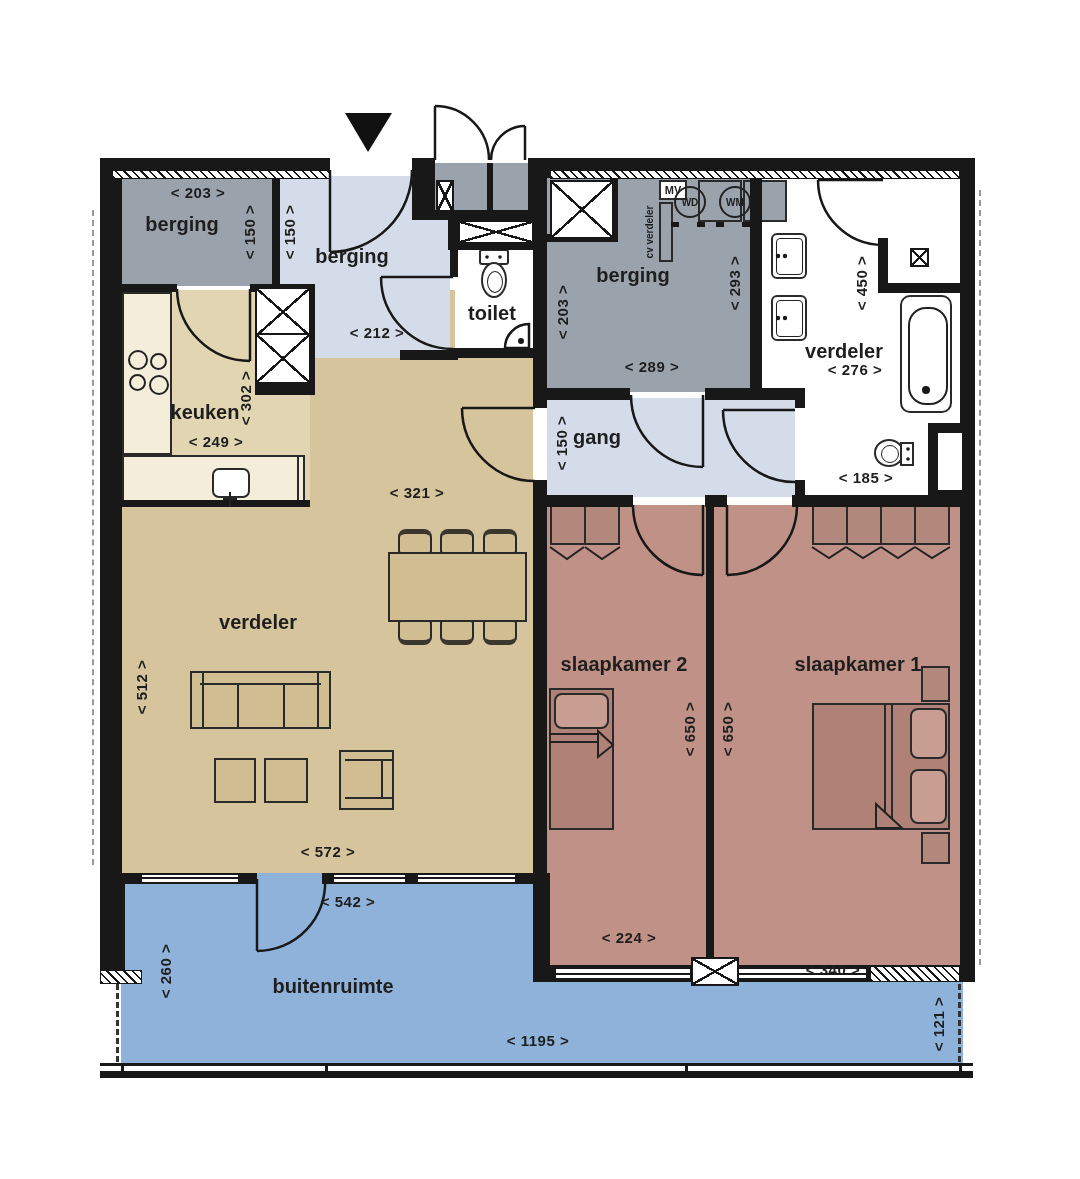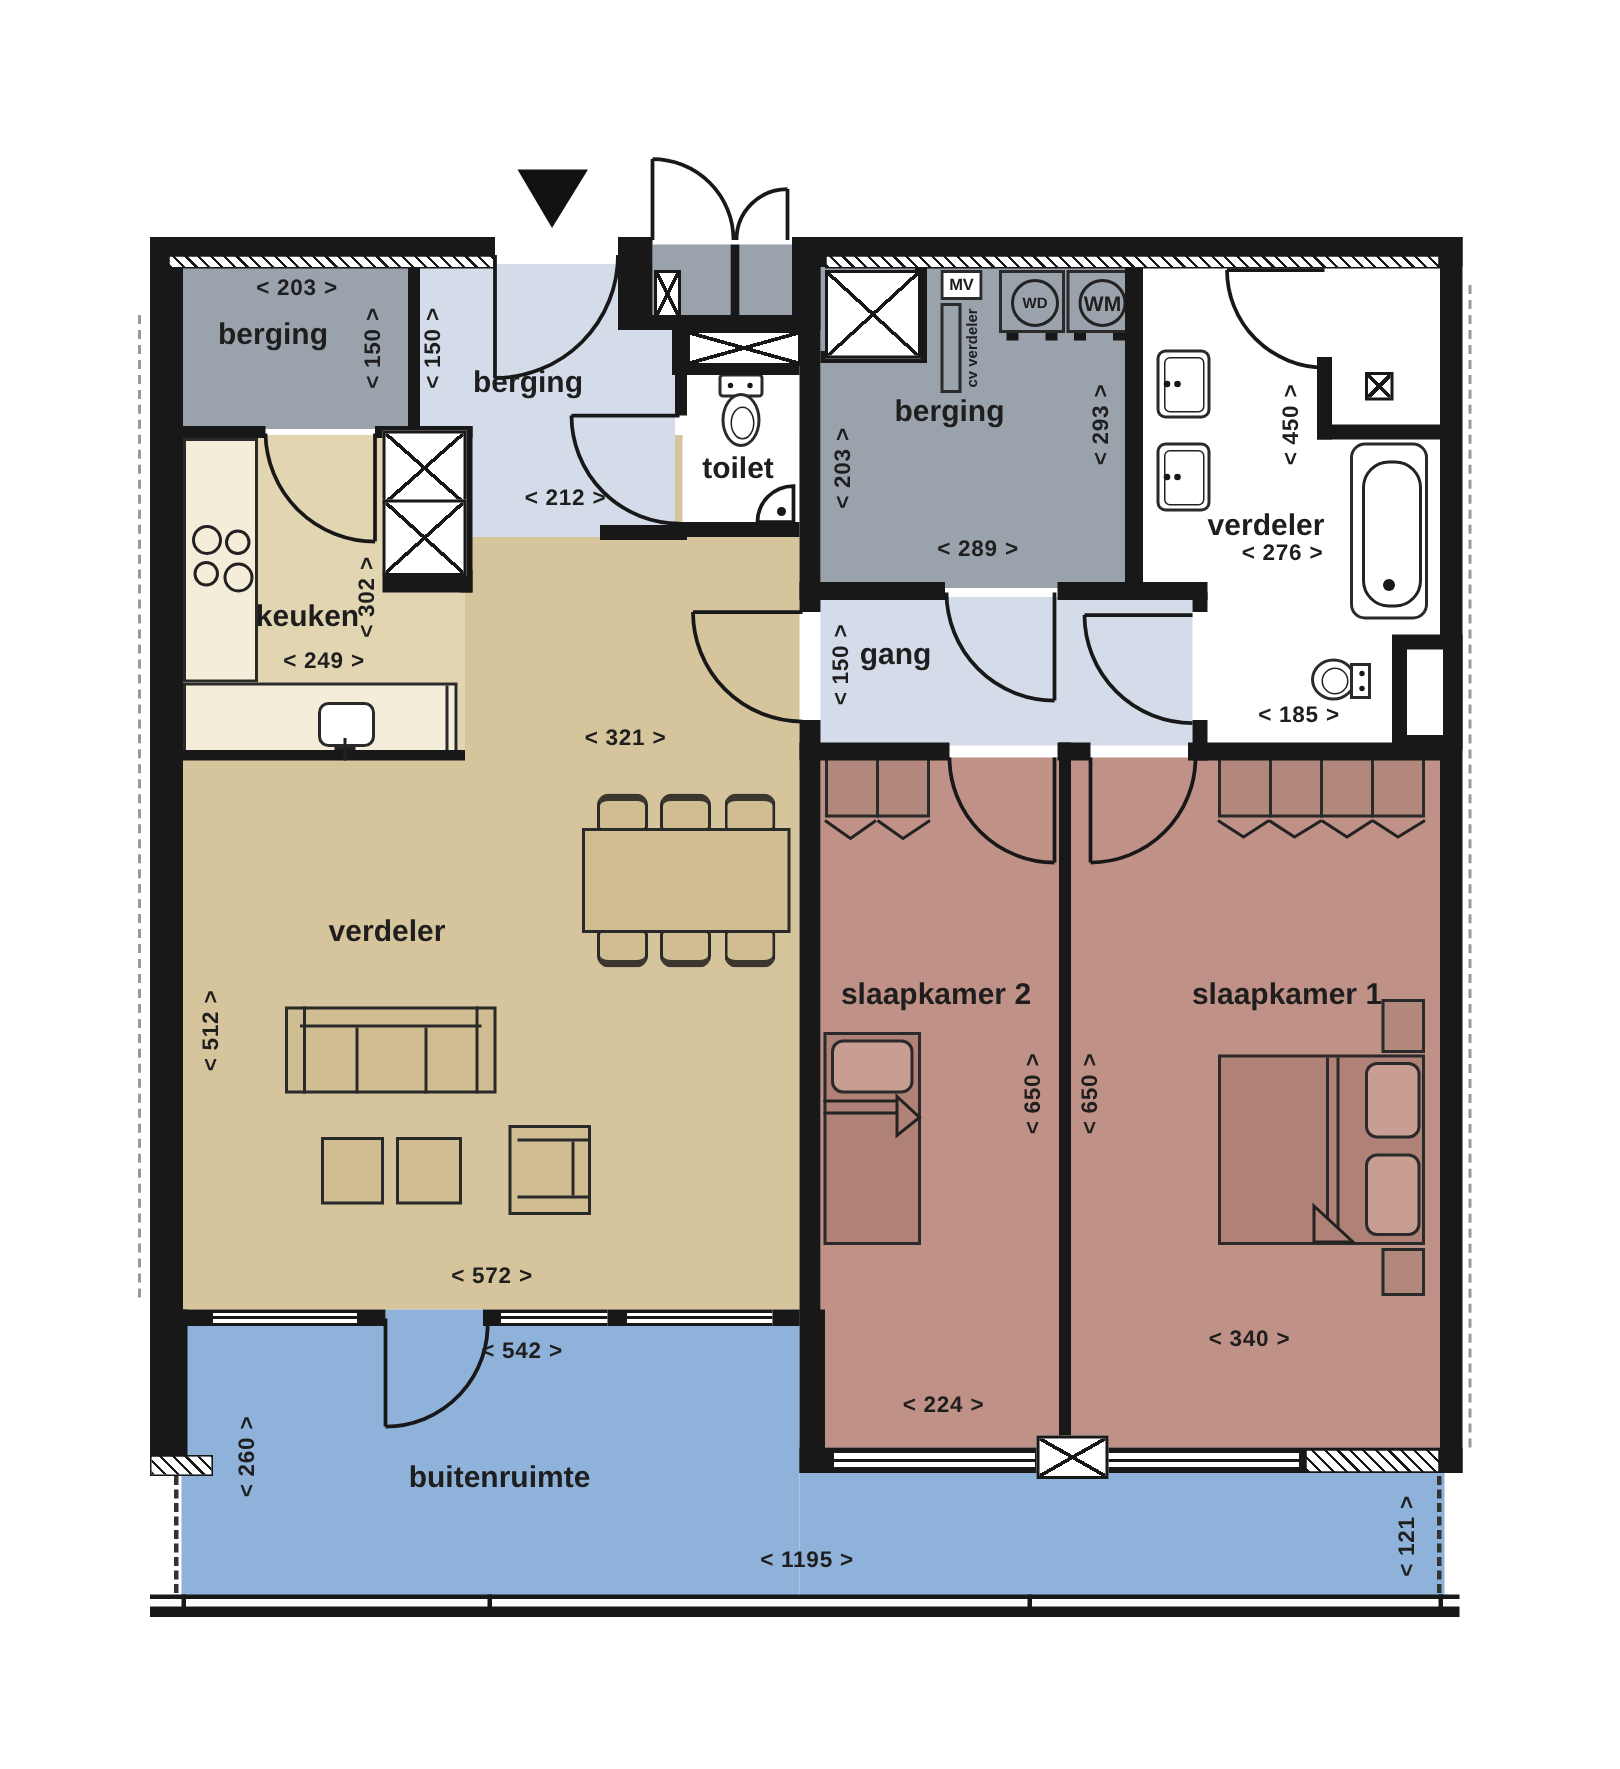--- a/index.html
+++ b/index.html
@@ -16,21 +16,21 @@
   .cvlbl{position:absolute;font-size:10px;font-weight:bold;color:#1e1e1e;white-space:nowrap;
        transform:translate(-50%,-50%) rotate(-90deg);}
   .xbox{position:absolute;background-color:#fff;border:2px solid #181818;
     background-image:
      linear-gradient(to top right,transparent calc(50% - 1.2px),#181818 calc(50% - 1.2px),#181818 calc(50% + 1.2px),transparent calc(50% + 1.2px)),
      linear-gradient(to bottom right,transparent calc(50% - 1.2px),#181818 calc(50% - 1.2px),#181818 calc(50% + 1.2px),transparent calc(50% + 1.2px));}
   .win{position:absolute;background:linear-gradient(to bottom,#181818 0 2px,#fff 2px calc(50% - 1px),#181818 calc(50% - 1px) calc(50% + 1px),#fff calc(50% + 1px) calc(100% - 2px),#181818 calc(100% - 2px));}
   .hatch{position:absolute;background:repeating-linear-gradient(45deg,#181818 0 1.5px,#ffffff 1.5px 6px);border:1px solid #181818;}
   .furn{position:absolute;border:2px solid #2a2a2a;box-sizing:border-box;}
   .f-tan{background:#d0bd92;} .f-cream{background:#f3edda;} .f-white{background:#fff;}
-  .f-gray{background:#9aa3ac;} .f-mauve{background:#b08277;} .f-ward{background:#b2887c;}
+  .f-gray{background:#9aa3ac;margin-left:32px;} .f-mauve{background:#b08277;} .f-ward{background:#b2887c;}
   .f-pillow{background:#c89e93;}
   .circ{border-radius:50%;}
   .dashline{position:absolute;border-left:2px dashed #999;}
   .raildash{position:absolute;border-left:3px dashed #333;}
   .ctr{display:flex;align-items:center;justify-content:center;}
   svg.overlay{position:absolute;left:0;top:0;pointer-events:none;}
 </style>
 </head>
 <body>
 
@@ -87,21 +87,21 @@
   <div class="furn f-gray ctr" style="left:627px;top:180px;width:28px;height:20px;background:#fff">
     <span class="tiny">MV</span>
     </div>
   <div class="furn f-gray" style="left:627px;top:202px;width:14px;height:60px;"></div>
   <div class="furn f-gray" style="left:666px;top:180px;width:44px;height:42px;"></div>
   <div class="abs circ ctr" style="left:674px;top:186px;width:28px;height:28px;border:2px solid #222">
     <span style="font-size:10px;font-weight:bold;color:#1e1e1e">WD</span>
     </div>
   <div class="furn f-gray" style="left:711px;top:180px;width:44px;height:42px;"></div>
   <div class="abs circ ctr" style="left:719px;top:186px;width:28px;height:28px;border:2px solid #222">
-    <span style="font-size:14px;font-weight:bold;color:#1e1e1e">WM</span>
+    <span style="font-size:10px;font-weight:bold;color:#1e1e1e">WM</span>
     </div>
   <div class="abs" style="left:671px;top:222px;width:8px;height:5px;background:#181818"></div>
   <div class="abs" style="left:697px;top:222px;width:8px;height:5px;background:#181818"></div>
   <div class="abs" style="left:716px;top:222px;width:8px;height:5px;background:#181818"></div>
   <div class="abs" style="left:742px;top:222px;width:8px;height:5px;background:#181818"></div>
 
   <div class="furn f-white" style="left:771px;top:233px;width:36px;height:46px;border-radius:6px"></div>
   <div class="abs" style="left:776px;top:238px;width:25px;height:35px;border:1.5px solid #222;border-radius:4px"></div>
   <div class="furn f-white" style="left:771px;top:295px;width:36px;height:46px;border-radius:6px"></div>
   <div class="abs" style="left:776px;top:300px;width:25px;height:35px;border:1.5px solid #222;border-radius:4px"></div>
@@ -329,21 +329,21 @@
   <div class="dim" style="left:855px;top:369px">&lt; 276 &gt;</div>
   <div class="dim v" style="left:861px;top:283px">&lt; 450 &gt;</div>
   <div class="dim" style="left:866px;top:477px">&lt; 185 &gt;</div>
 
   <div class="lbl" style="left:624px;top:664px">slaapkamer 2</div>
   <div class="dim v" style="left:689px;top:729px">&lt; 650 &gt;</div>
   <div class="dim" style="left:629px;top:937px">&lt; 224 &gt;</div>
 
   <div class="lbl" style="left:858px;top:664px">slaapkamer 1</div>
   <div class="dim v" style="left:727px;top:729px">&lt; 650 &gt;</div>
-  <div class="dim" style="left:833px;top:893px">&lt; 340 &gt;</div>
+  <div class="dim" style="left:833px;top:969px">&lt; 340 &gt;</div>
 
   <div class="lbl" style="left:333px;top:986px">buitenruimte</div>
   <div class="dim v" style="left:165px;top:971px">&lt; 260 &gt;</div>
   <div class="dim" style="left:348px;top:901px">&lt; 542 &gt;</div>
   <div class="dim" style="left:538px;top:1040px">&lt; 1195 &gt;</div>
   <div class="dim v" style="left:938px;top:1024px">&lt; 121 &gt;</div>
 
   <div class="cvlbl" style="left:649px;top:232px">cv verdeler</div>
 
 </div>

